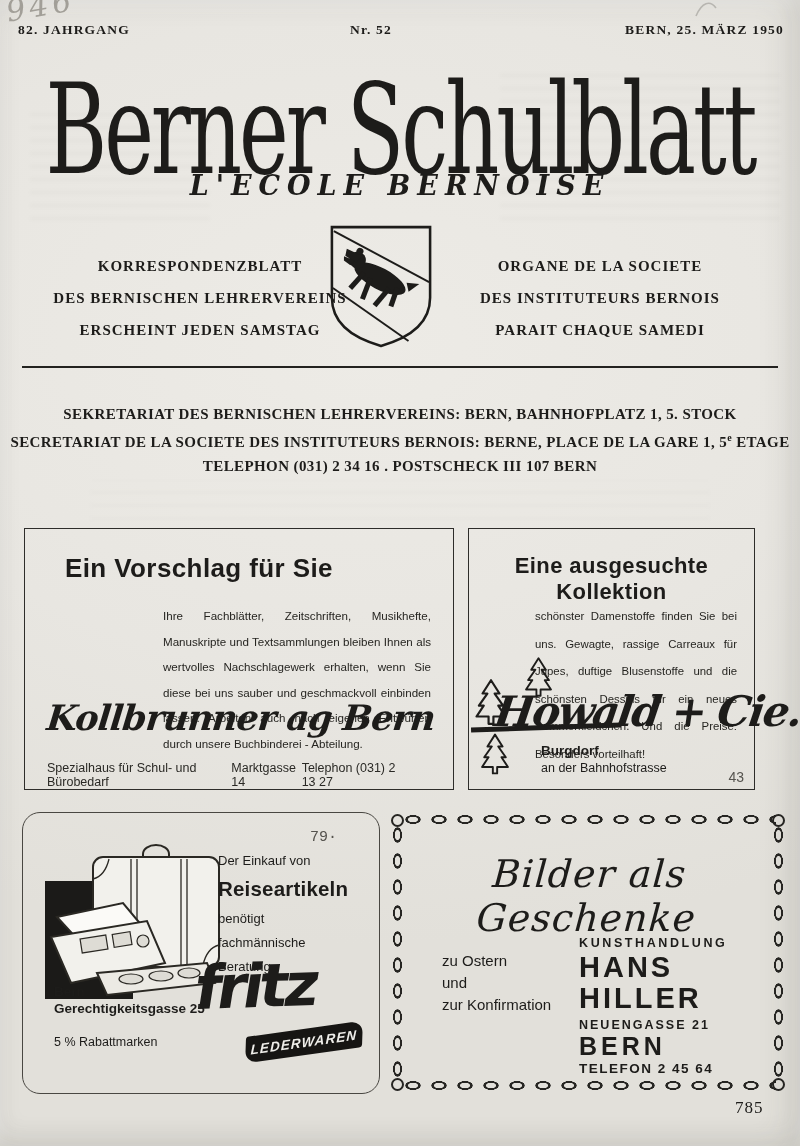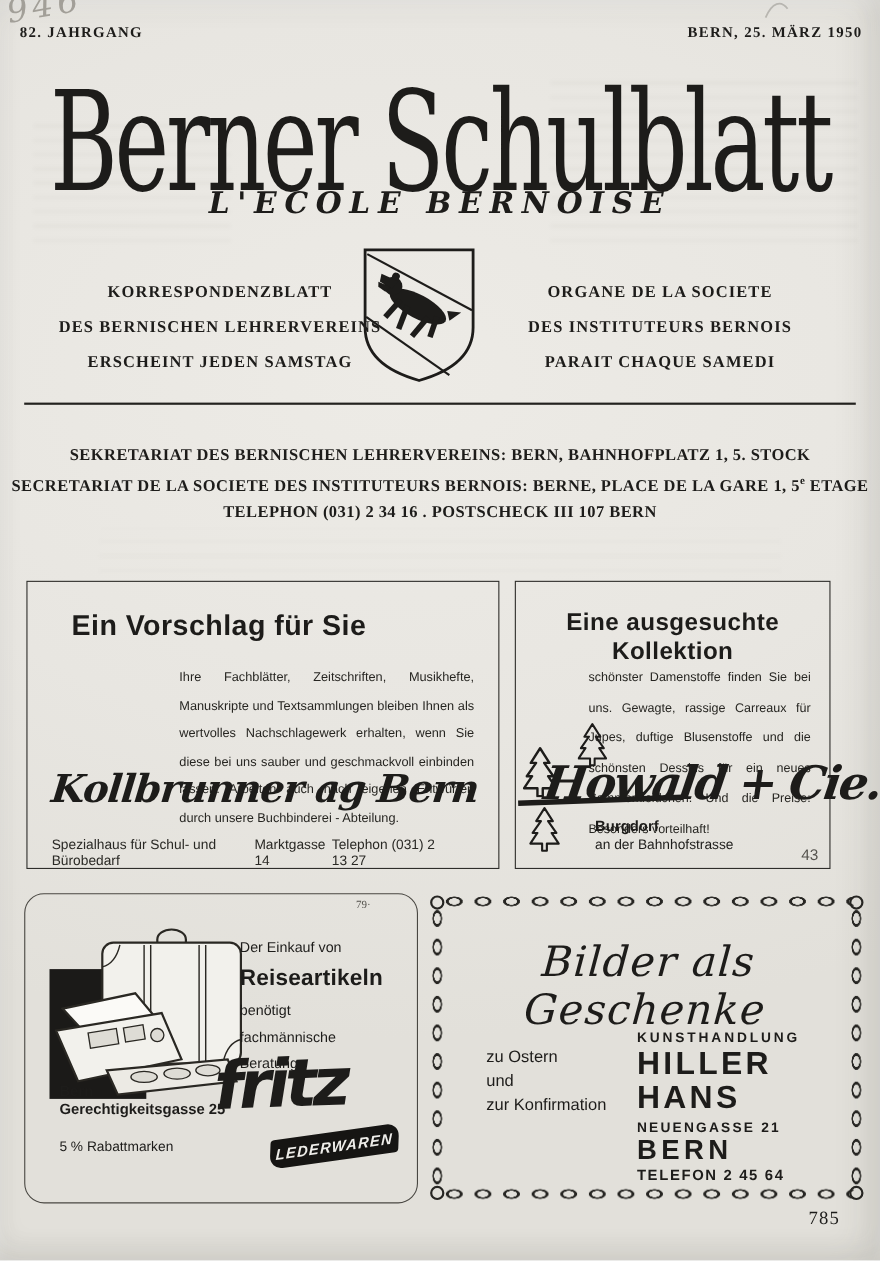--- a/index.html
+++ b/index.html
@@ -74,22 +74,22 @@
               transform:rotate(-2deg);}
   .fab-city{position:absolute;left:72px;top:214px;font-family:"Liberation Sans",sans-serif;
             font-weight:bold;font-size:13.5px;}
   .fab-street{position:absolute;left:72px;top:232px;font-family:"Liberation Sans",sans-serif;font-size:12.5px;}
   .fab-num{position:absolute;right:10px;bottom:4px;font-family:"Liberation Sans",sans-serif;
            font-size:14px;color:#55534e;}
   .tree{position:absolute;}
 
   
   #ad-leather{left:22px;top:812px;width:356px;height:280px;border:1.4px solid #494742;border-radius:18px;}
-  .lea-num{position:absolute;right:42px;top:4px;font-family:Liberation Serif, serif;
-           font-size:10px;color:#55534e;}
+  .lea-num{position:absolute;right:42px;top:16px;font-family:Liberation Mono, monospace;
+           font-size:15px;color:#55534e;}
   .lea-art{position:absolute;left:8px;top:28px;width:215px;height:175px;}
   .lea-text{position:absolute;left:195px;top:40px;font-family:"Liberation Sans",sans-serif;font-size:13px;}
   .lea-product{font-weight:bold;font-size:20.5px;margin:9px 0 10px 0;letter-spacing:.2px;}
   .lea-line{margin-top:9px;}
   .lea-addr{position:absolute;left:31px;top:170px;font-family:"Liberation Sans",sans-serif;
             font-weight:bold;font-size:13.5px;line-height:17px;}
   .lea-note{position:absolute;left:31px;top:222px;font-family:"Liberation Sans",sans-serif;font-size:12.5px;}
   .lea-brand{position:absolute;left:172px;top:138px;font-family:"DejaVu Sans",sans-serif;
              font-weight:bold;font-style:italic;font-size:60px;letter-spacing:-4px;
              transform:rotate(-2deg);}
@@ -131,20 +131,21 @@
   <div class="artifact ghost" style="left:30px;top:110px;width:180px;height:110px;"></div>
   <div class="artifact ghost" style="left:90px;top:480px;width:620px;height:40px;opacity:.3;"></div>
 
   <div class="pencil">946</div>
   <svg class="pencil2" viewBox="0 0 26 20">
     <path d="M2,16 C8,2 16,0 22,8" fill="none" stroke="#8e8c86" stroke-width="1.6"></path>
   </svg>
 
   <div class="issue-row">
     <span class="issue-left">82. JAHRGANG</span>
+    <span class="issue-center">Nr. 52</span>
     <span class="issue-right">BERN, 25. MÄRZ 1950</span>
   </div>
 
   <div class="masthead-title">Berner Schulblatt</div>
   <div class="masthead-sub">L'ECOLE BERNOISE</div>
 
   <div class="info-col info-left">
     <div>KORRESPONDENZBLATT</div>
     <div>DES BERNISCHEN LEHRERVEREINS</div>
     <div>ERSCHEINT JEDEN SAMSTAG</div>
@@ -264,22 +265,22 @@
     <div class="chain-corner" style="left:1px;bottom:2px;"></div>
     <div class="chain-corner" style="right:1px;bottom:2px;"></div>
     <div class="art-title">Bilder als Geschenke</div>
     <div class="art-occasions">
       <div>zu Ostern</div>
       <div>und</div>
       <div>zur Konfirmation</div>
     </div>
     <div class="art-store">
       <div class="art-kunst">KUNSTHANDLUNG</div>
+      <div class="art-name">HANS</div>
       <div class="art-name">HILLER</div>
-      <div class="art-name">HANS</div>
       <div class="art-street">NEUENGASSE 21</div>
       <div class="art-city">BERN</div>
       <div class="art-phone">TELEFON 2 45 64</div>
     </div>
   </div>
 
   <div class="page-num">785</div>
 
 </div>
 

